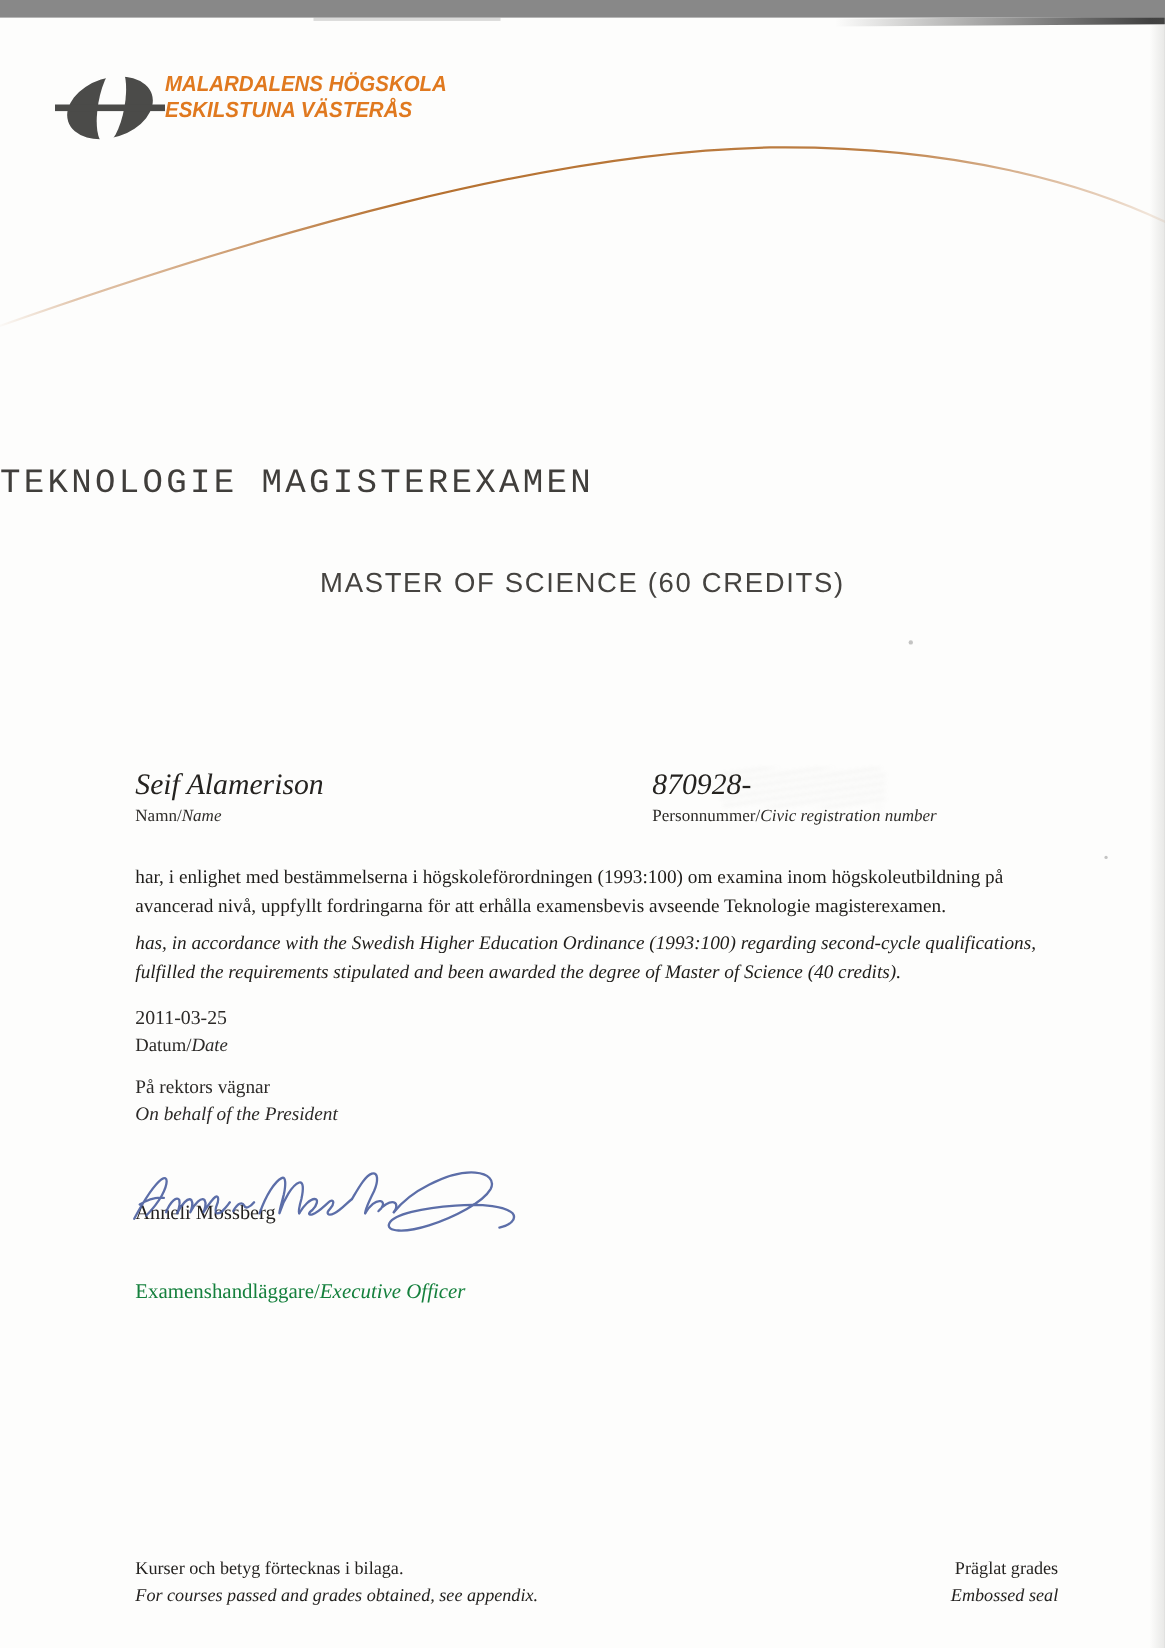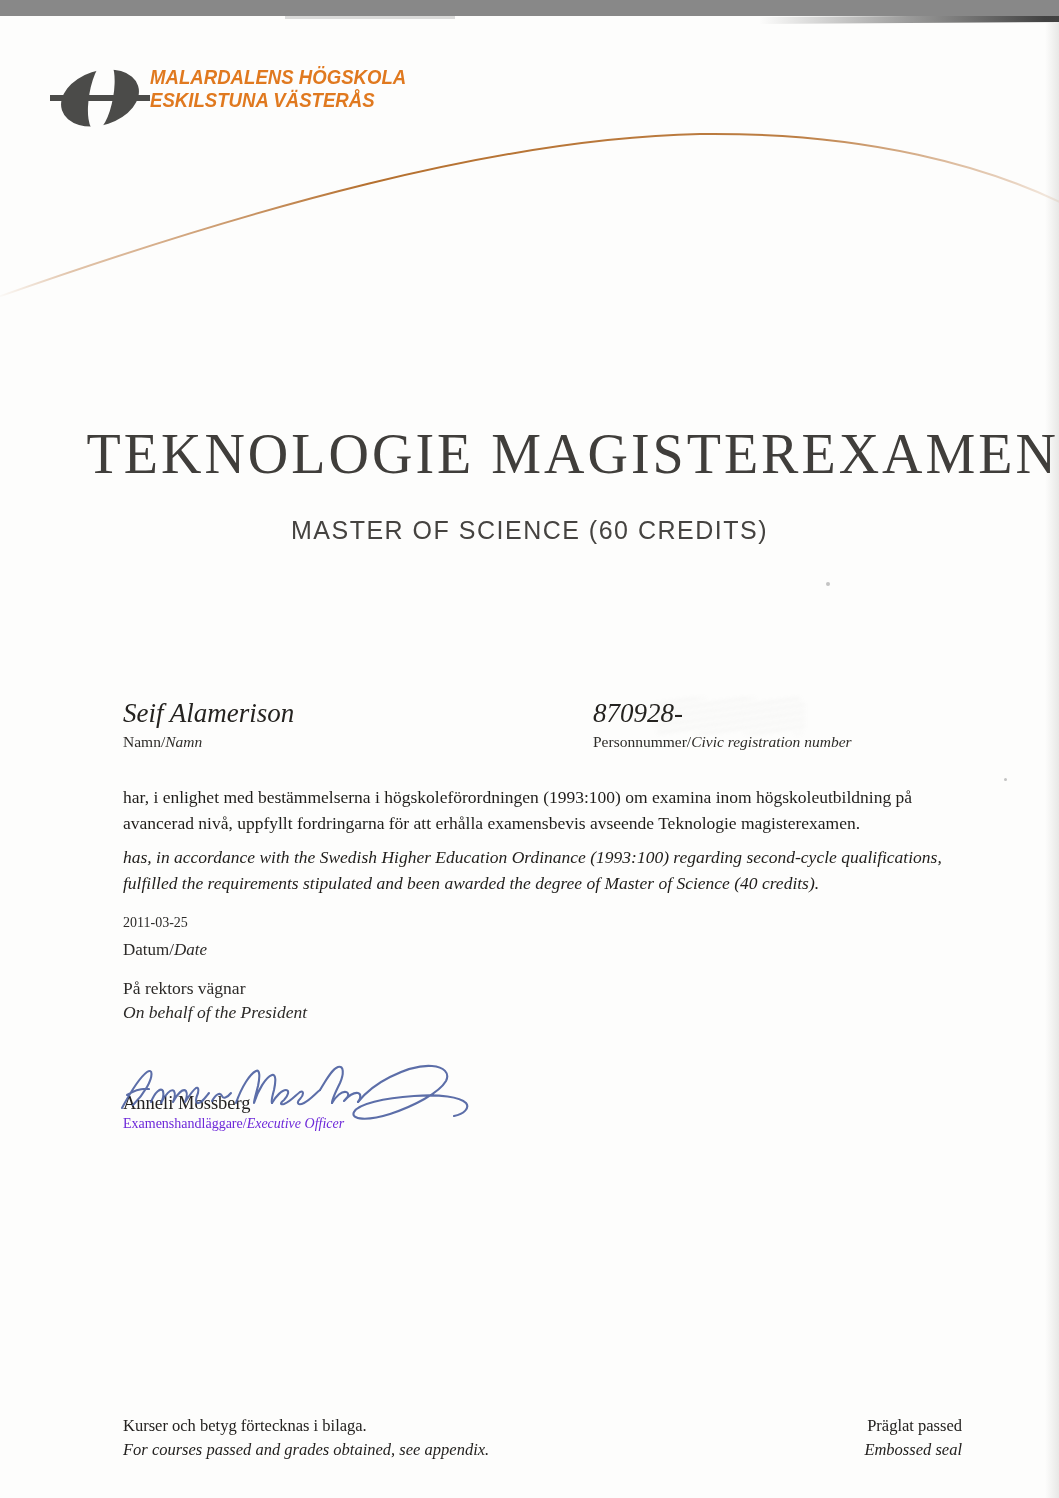--- a/index.html
+++ b/index.html
@@ -53,23 +53,23 @@
     color: #3a3836;
   }
   .header-right .sv { font-size: 21px; letter-spacing: 1.5px; font-weight: 400; }
   .header-right .en { font-size: 21px; letter-spacing: 1px; font-style: italic; margin-top: 3px; color: #454341; }
 
   .swoosh { position: absolute; left: 0; top: 100px; width: 1059px; height: 220px; }
 
   
   .title-main {
     position: absolute; left: 0; top: 406px; width: 100%;
-    text-align: right;
-    font-family: Liberation Serif, serif;
-    font-weight: 400; font-size: 56px; letter-spacing: 3px;
+    text-align: left;
+    font-family: Liberation Mono, monospace;
+    font-weight: 400; font-size: 31px; letter-spacing: 3px;
     color: #403e3b;
   }
   .title-sub {
     position: absolute; left: 0; top: 500px; width: 100%;
     text-align: center;
     font-family: "Liberation Sans", sans-serif;
     font-weight: 400; font-size: 25px; letter-spacing: 1.5px;
     color: #454340;
   }
 
@@ -85,30 +85,30 @@
       repeating-linear-gradient(-8deg, rgba(150,150,148,.22) 0 2px, rgba(255,255,255,0) 2px 7px);
     filter: blur(2px); opacity: .5; border-radius: 6px;
   }
 
   
   .body-par { position: absolute; left: 123px; width: 822px; font-size: 17.5px; line-height: 1.5; color: #1f1d1a; }
   .par-sv { top: 768px; }
   .par-en { top: 828px; font-style: italic; }
 
   
-  .date-value { position: absolute; left: 123px; top: 899px; font-size: 14px; }
+  .date-value { position: absolute; left: 123px; top: 899px; font-size: 18px; }
   .date-label { position: absolute; left: 123px; top: 924px; font-size: 17px; }
   .date-label .it { font-style: italic; }
   .behalf-sv { position: absolute; left: 123px; top: 962px; font-size: 17.5px; }
   .behalf-en { position: absolute; left: 123px; top: 986px; font-size: 17.5px; font-style: italic; }
 
   
   .signature-svg { position: absolute; left: 116px; top: 1034px; z-index: 3; pointer-events: none; }
   .sig-name { position: absolute; left: 123px; top: 1077px; font-size: 18.5px; color: #232120; }
-  .sig-role { position: absolute; left: 123px; top: 1100px; font-size: 14px; color: #6d28d9; }
+  .sig-role { position: absolute; left: 123px; top: 1148px; font-size: 19px; color: #15803d; }
   .sig-role .it { font-style: italic; }
 
   
   .footer-left  { position: absolute; left: 123px; top: 1398px; font-size: 16.5px; line-height: 1.45; color: #242220; }
   .footer-left .en { font-style: italic; }
   .footer-right { position: absolute; right: 97px; top: 1398px; text-align: right; font-size: 16.5px; line-height: 1.45; color: #242220; }
   .footer-right .en { font-style: italic; }
 </style>
 </head>
 <body>
@@ -148,21 +148,21 @@
       </linearGradient>
     </defs>
     <path d="M -5 182 C 250 92, 500 22, 700 18 C 870 16, 990 52, 1064 88" stroke="url(#arcGrad)" stroke-width="2"></path>
   </svg>
 
   <div class="title-main">TEKNOLOGIE MAGISTEREXAMEN</div>
   <div class="title-sub">MASTER OF SCIENCE (60 CREDITS)</div>
 
   <div class="recipient-name">
     <div class="field-value">Seif Alamerison</div>
-    <div class="field-label"><span>Namn/</span><span class="it">Namn</span></div>
+    <div class="field-label"><span>Namn/</span><span class="it">Name</span></div>
   </div>
 
   <div class="smudge"></div>
   <div class="recipient-civic">
     <div class="field-value">870928-</div>
     <div class="field-label"><span>Personnummer/</span><span class="it">Civic registration number</span></div>
   </div>
 
   <p class="body-par par-sv">har, i enlighet med bestämmelserna i högskoleförordningen (1993:100) om examina inom högskoleutbildning på avancerad nivå, uppfyllt fordringarna för att erhålla examensbevis avseende Teknologie magisterexamen.</p>
   <p class="body-par par-en">has, in accordance with the Swedish Higher Education Ordinance (1993:100) regarding second-cycle qualifications, fulfilled the requirements stipulated and been awarded the degree of Master of Science (40 credits).</p>
@@ -187,17 +187,17 @@
   </svg>
 
   <div class="sig-name">Anneli Mossberg</div>
   <div class="sig-role"><span>Examenshandläggare/</span><span class="it">Executive Officer</span></div>
 
   <div class="footer-left">
     <div>Kurser och betyg förtecknas i bilaga.</div>
     <div class="en">For courses passed and grades obtained, see appendix.</div>
   </div>
   <div class="footer-right">
-    <div>Präglat passed</div>
+    <div>Präglat grades</div>
     <div class="en">Embossed seal</div>
   </div>
 
 </div>
 
 </body></html>

